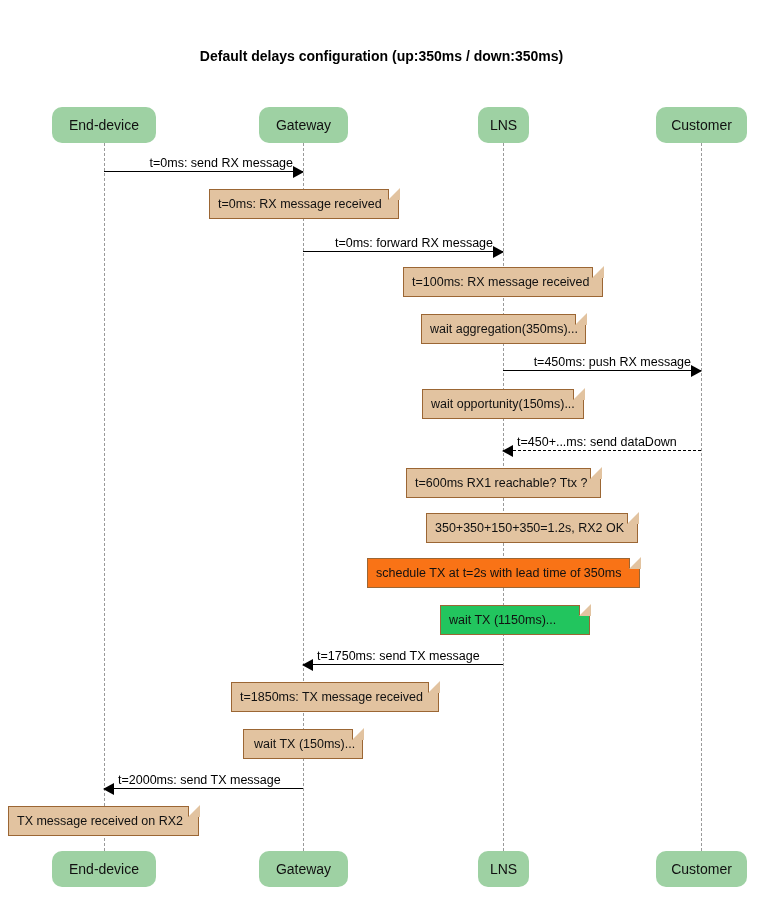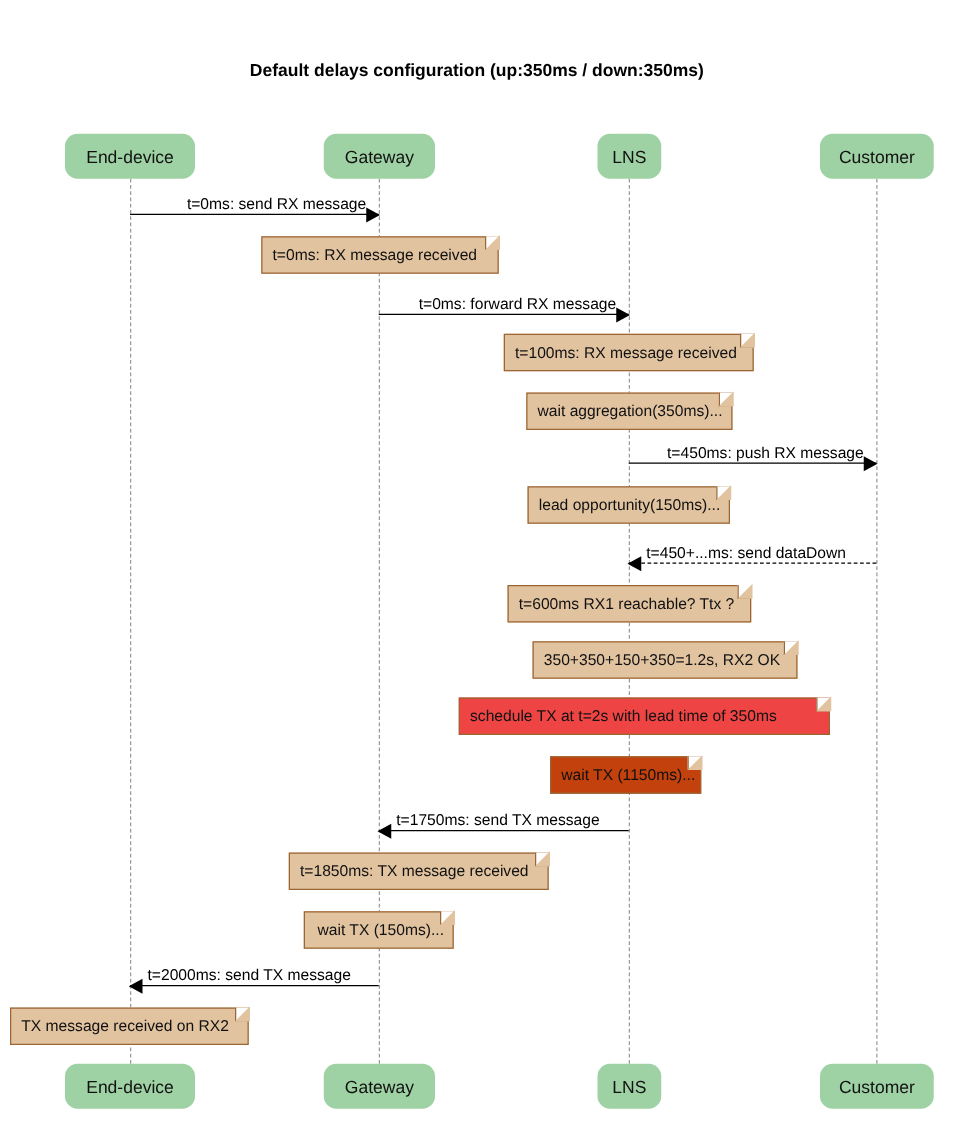--- a/index.html
+++ b/index.html
@@ -198,36 +198,36 @@
       </div>
       <div class="note" style="left: 403px; top: 267px; width: 200px; background: rgb(226, 195, 160); border-color: rgb(155, 102, 52);">
         <span>t=100ms: RX message received</span>
         <span class="fold"></span>
       </div>
       <div class="note" style="left: 421px; top: 314px; width: 165px; background: rgb(226, 195, 160); border-color: rgb(155, 102, 52);">
         <span>wait aggregation(350ms)...</span>
         <span class="fold"></span>
       </div>
       <div class="note" style="left: 422px; top: 389px; width: 162px; background: rgb(226, 195, 160); border-color: rgb(155, 102, 52);">
-        <span>lead opportunity(150ms)...</span>
+        <span>wait opportunity(150ms)...</span>
         <span class="fold"></span>
       </div>
       <div class="note" style="left: 406px; top: 468px; width: 195px; background: rgb(226, 195, 160); border-color: rgb(155, 102, 52);">
         <span>t=600ms RX1 reachable? Ttx ?</span>
         <span class="fold"></span>
       </div>
       <div class="note" style="left: 398px; top: 513px; width: 212px; background: rgb(226, 195, 160); border-color: rgb(155, 102, 52); margin-left: 28px;">
         <span>350+350+150+350=1.2s, RX2 OK</span>
         <span class="fold"></span>
       </div>
-      <div class="note" style="left: 367px; top: 558px; width: 297px; background: #ef4444; border-color: rgb(155, 102, 52);">
+      <div class="note" style="left: 367px; top: 558px; width: 273px; background: #f97316; border-color: rgb(155, 102, 52);">
         <span>schedule TX at t=2s with lead time of 350ms</span>
         <span class="fold"></span>
       </div>
-      <div class="note" style="left: 440px; top: 605px; width: 121px; background: #c2410c; border-color: rgb(155, 102, 52);">
+      <div class="note" style="left: 440px; top: 605px; width: 150px; background: #22c55e; border-color: rgb(155, 102, 52);">
         <span>wait TX (1150ms)...</span>
         <span class="fold"></span>
       </div>
       <div class="note" style="left: 199px; top: 682px; width: 208px; background: rgb(226, 195, 160); border-color: rgb(155, 102, 52); margin-left: 32px;">
         <span>t=1850ms: TX message received</span>
         <span class="fold"></span>
       </div>
       <div class="note" style="left: 243px; top: 729px; width: 120px; background: rgb(226, 195, 160); border-color: rgb(155, 102, 52); padding-left: 10px;">
         <span>wait TX (150ms)...</span>
         <span class="fold"></span>

